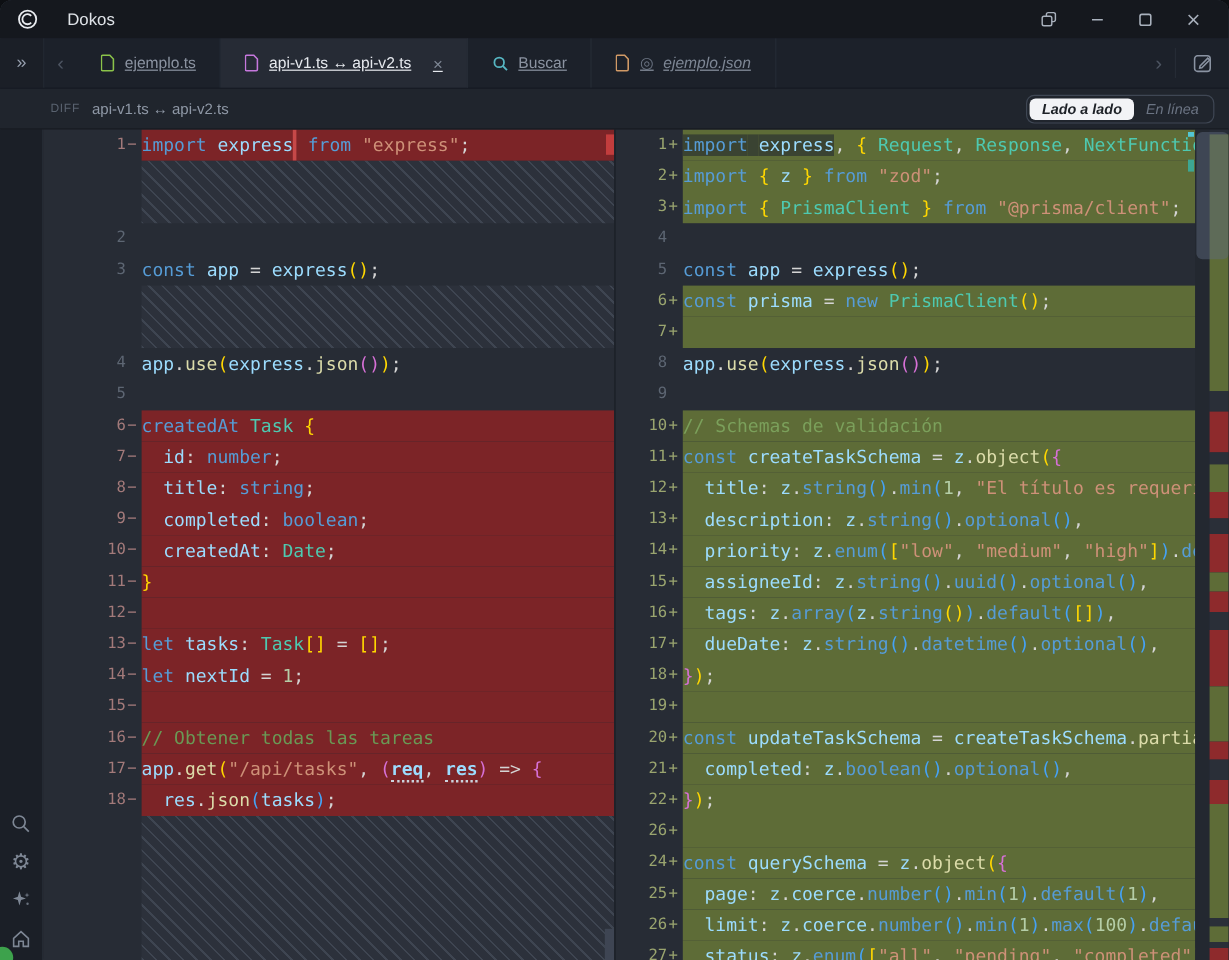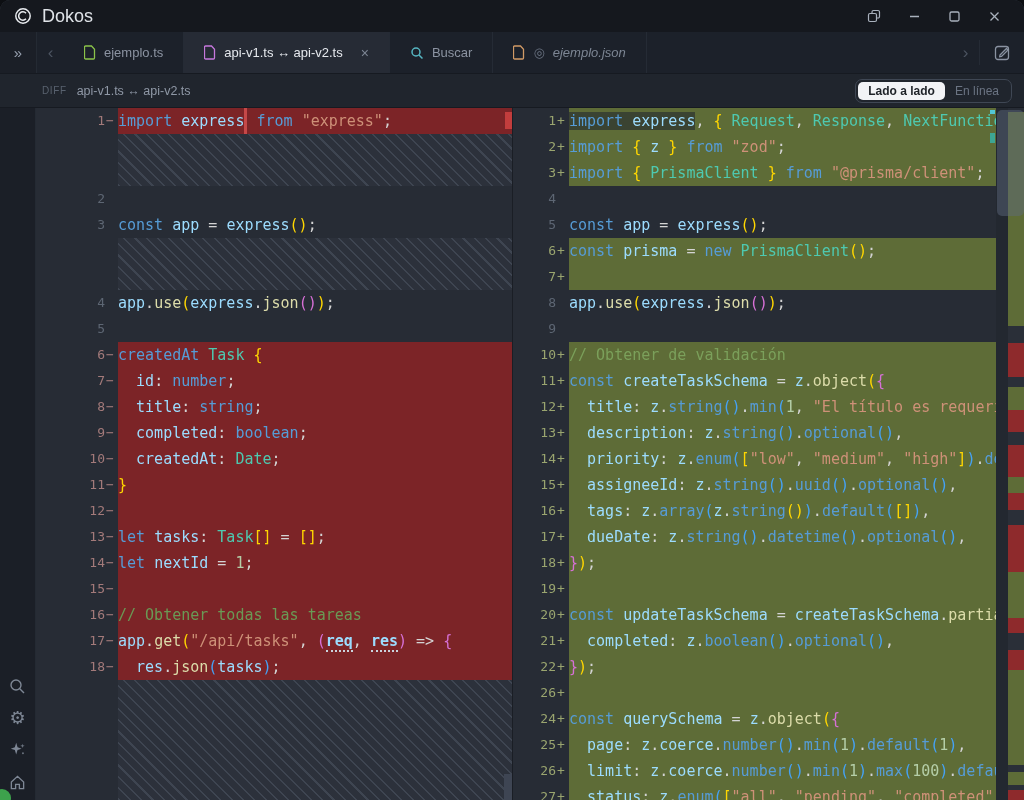--- a/index.html
+++ b/index.html
@@ -2,41 +2,41 @@
 <html><head>
 <meta charset="utf-8">
 <style>
   html,body{margin:0;padding:0;background:#0d0f13;}
   .window{position:relative;width:1024px;height:800px;background:#20242c;overflow:hidden;
     border-radius:10px 10px 0 0;box-shadow:inset 0 0 0 1px #30363f;
     font-family:"Liberation Sans","DejaVu Sans",sans-serif;}
   
   .titlebar{height:32px;background:#15181e;display:flex;align-items:center;padding:0 10px 0 14px;box-sizing:border-box;}
   .logo{width:18px;height:18px;color:#e8ebef;}
-  .apptitle{margin-left:10px;color:#dfe3e8;font-size:18px;}
+  .apptitle{margin-left:24px;color:#dfe3e8;font-size:14px;}
   .tb-controls{margin-left:auto;display:flex;align-items:center;}
   .tbbtn{width:40px;height:32px;display:flex;align-items:center;justify-content:center;color:#a9b1bd;}
   
   .tabbar{height:42px;background:#1c212a;display:flex;align-items:stretch;border-bottom:1px solid #161a21;box-sizing:border-box;}
   .railbtn{width:36px;background:#1b1f27;border-right:1px solid #242a33;color:#98a1b0;font-size:15px;display:flex;align-items:center;justify-content:center;}
   .navbtn{width:27px;color:#4c5461;font-size:17px;display:flex;align-items:center;justify-content:center;}
-  .tab{display:flex;align-items:center;gap:8px;padding:0 20px;border-right:1px solid #252b35;color:#8b93a1;font-size:13px;white-space:nowrap;}
+  .tab{display:flex;align-items:center;gap:8px;padding:0 20px;border-right:1px solid #252b35;color:#8b93a1;font-size:13px;white-space:nowrap;text-decoration:underline;}
   .tab:first-of-type{border-left:1px solid #252b35;}
   .tab.active{background:#262b35;color:#e6e9ee;}
   .tab .close{margin-left:10px;color:#7d8694;font-size:14px;}
   .tab .previewmark{color:#6b7483;font-size:13px;}
   .tab.preview .tlabel{font-style:italic;color:#7d8694;}
   .spring{flex:1;}
   .vdiv{width:1px;background:#252b35;margin:8px 0;}
   .editbtn{width:44px;display:flex;align-items:center;justify-content:center;color:#8a93a2;}
   
   .diffheader{height:34px;background:#20252d;display:flex;align-items:center;padding:0 10px 0 42px;border-bottom:1px solid #161a21;box-sizing:border-box;}
   .dh-mode{color:#59626f;font-size:10px;letter-spacing:.6px;}
   .dh-files{color:#8f98a6;font-size:12.5px;margin-left:10px;}
-  .toggle{margin-left:auto;margin-right:2px;display:flex;border:1px solid #3f4754;border-radius:7px;padding:2px;}
+  .toggle{margin-left:auto;margin-right:2px;display:flex;border:1px solid #3f4754;border-radius:7px;padding:2px;font-style:italic;}
   .toggle .seg{font-size:12px;padding:2px 10px;border-radius:5px;color:#6b7483;}
   .toggle .seg.active{background:#f2f3f6;color:#1d2127;font-weight:bold;}
   
   .main{display:flex;height:692px;}
   .rail{width:36px;background:#1b1f27;border-right:1px solid #242a33;display:flex;flex-direction:column;justify-content:flex-end;align-items:center;padding-bottom:8px;gap:12px;box-sizing:border-box;}
   .ric{width:20px;height:20px;color:#7e8795;display:flex;align-items:center;justify-content:center;font-size:18px;}
   .pane{position:relative;height:692px;overflow:hidden;background:#272c35;}
   .pane.left{width:476px;}
   .pane.right{width:512px;border-left:1px solid #1a1e25;box-sizing:border-box;}
   .rows{display:flex;flex-direction:column;height:100%;}
@@ -418,21 +418,21 @@
               <span class="ln">9</span>
               <span class="sgn"></span>
             </div>
             <div class="codeln "></div>
           </div>
           <div class="crow">
             <div class="gut add">
               <span class="ln">10</span>
               <span class="sgn">+</span>
             </div>
-            <div class="codeln add"><span class="tk cmg">// Obtener de validación</span></div>
+            <div class="codeln add"><span class="tk cmg">// Schemas de validación</span></div>
           </div>
           <div class="crow">
             <div class="gut add">
               <span class="ln">11</span>
               <span class="sgn">+</span>
             </div>
             <div class="codeln add"><span class="tk kw">const</span><span class="tk pl"> </span><span class="tk id">createTaskSchema</span><span class="tk pl"> = </span><span class="tk id">z</span><span class="tk pl">.</span><span class="tk fn">object</span><span class="tk b1">(</span><span class="tk b2">{</span></div>
           </div>
           <div class="crow">
             <div class="gut add">

